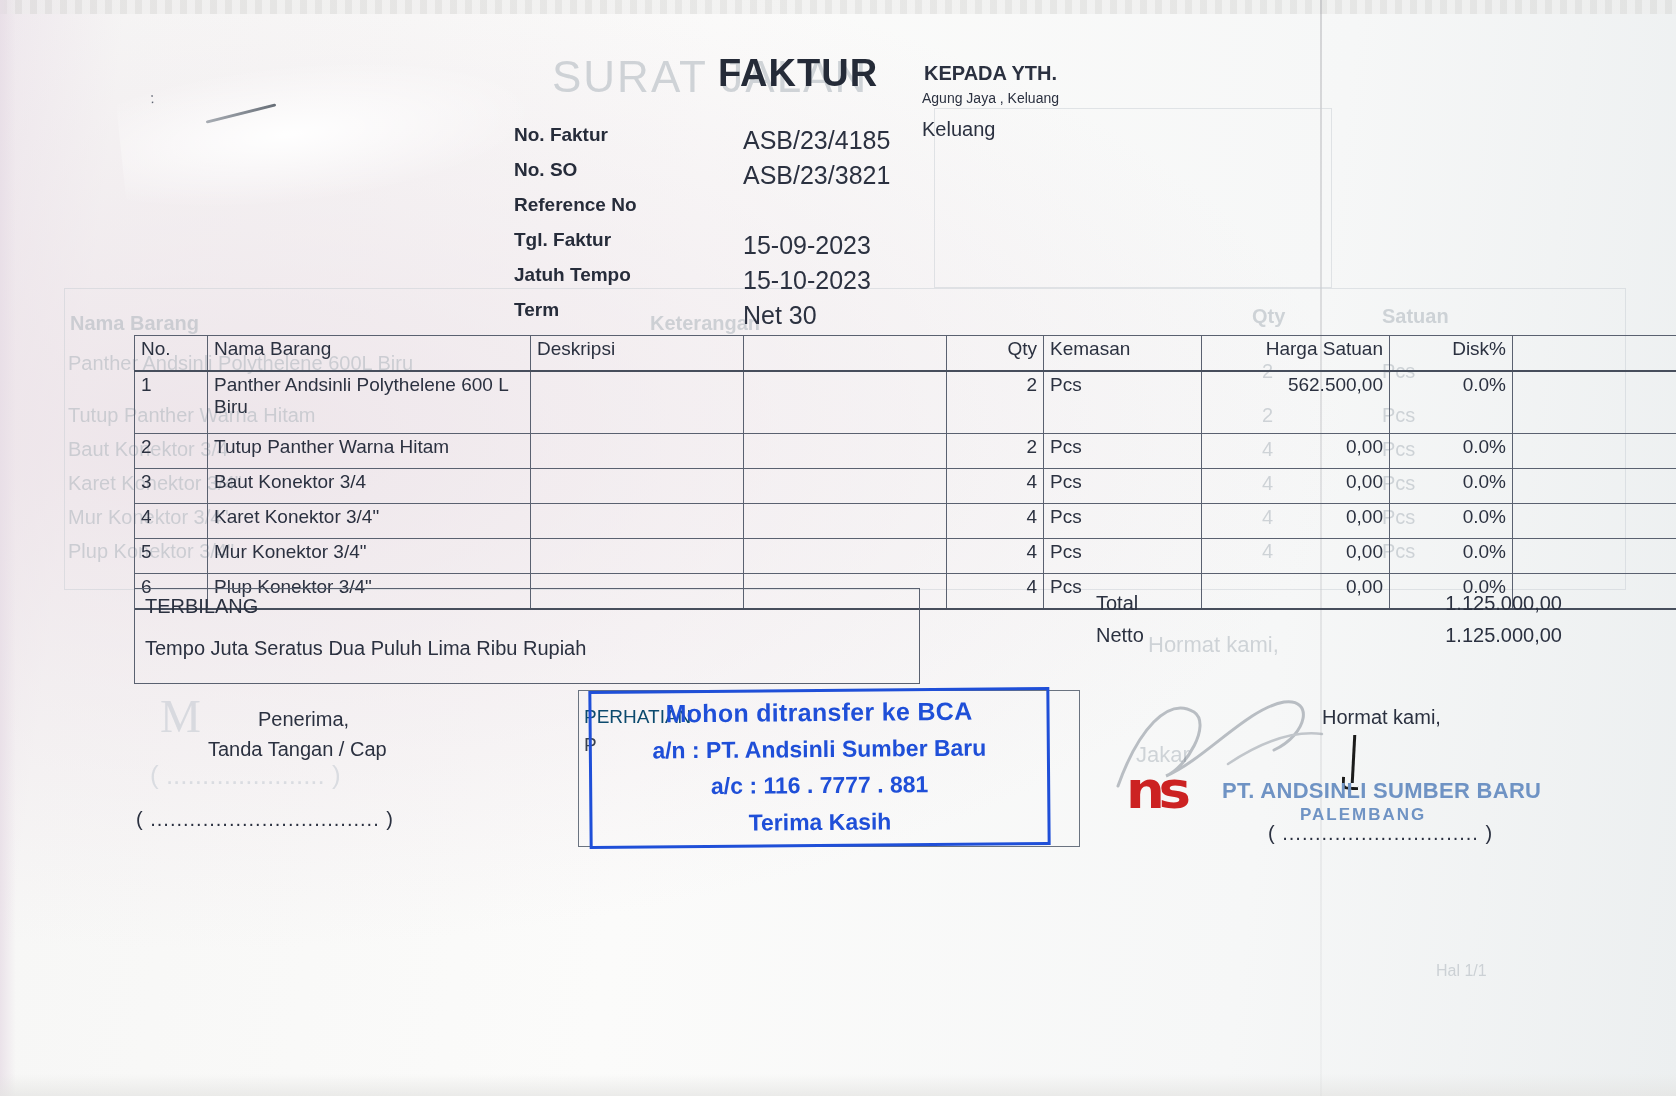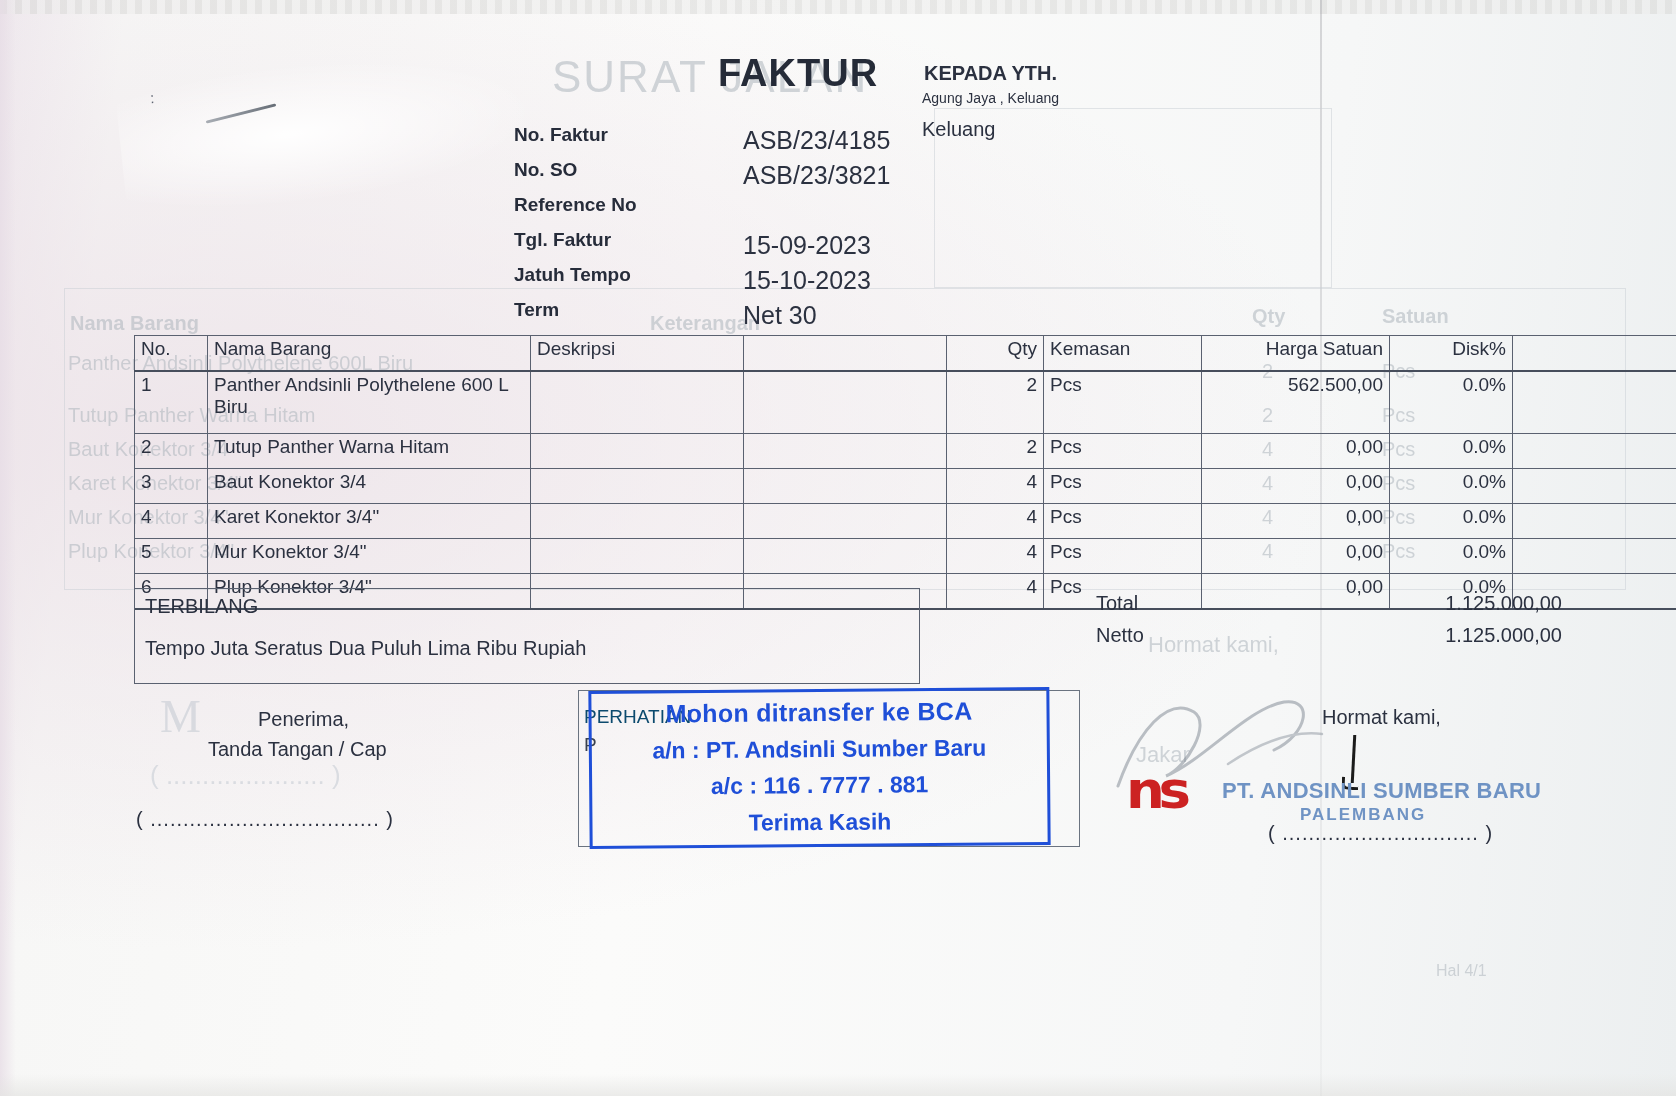--- a/index.html
+++ b/index.html
@@ -268,21 +268,21 @@
   <div class="ghost" style="left:1262px; top:506px; font-size:20px;">4</div>
   <div class="ghost" style="left:1262px; top:540px; font-size:20px;">4</div>
   <div class="ghost" style="left:1382px; top:360px; font-size:20px;">Pcs</div>
   <div class="ghost" style="left:1382px; top:404px; font-size:20px;">Pcs</div>
   <div class="ghost" style="left:1382px; top:438px; font-size:20px;">Pcs</div>
   <div class="ghost" style="left:1382px; top:472px; font-size:20px;">Pcs</div>
   <div class="ghost" style="left:1382px; top:506px; font-size:20px;">Pcs</div>
   <div class="ghost" style="left:1382px; top:540px; font-size:20px;">Pcs</div>
   <div class="ghost" style="left:1148px; top:632px; font-size:22px;">Hormat kami,</div>
   <div class="ghost" style="left:1136px; top:742px; font-size:22px;">Jakar</div>
-  <div class="ghost" style="left:1436px; top:962px; font-size:16px;">Hal 4/1</div>
+  <div class="ghost" style="left:1436px; top:962px; font-size:16px;">Hal 1/1</div>
   <div class="ghost-hand">M</div>
   <div class="ghost-hand2">( ...................... )</div>
 
   <div class="doc">
 
     <div class="title">FAKTUR</div>
     <div class="kepada-label">KEPADA YTH.</div>
     <div class="kepada-l1">Agung Jaya , Keluang</div>
     <div class="kepada-l2">Keluang</div>
 

